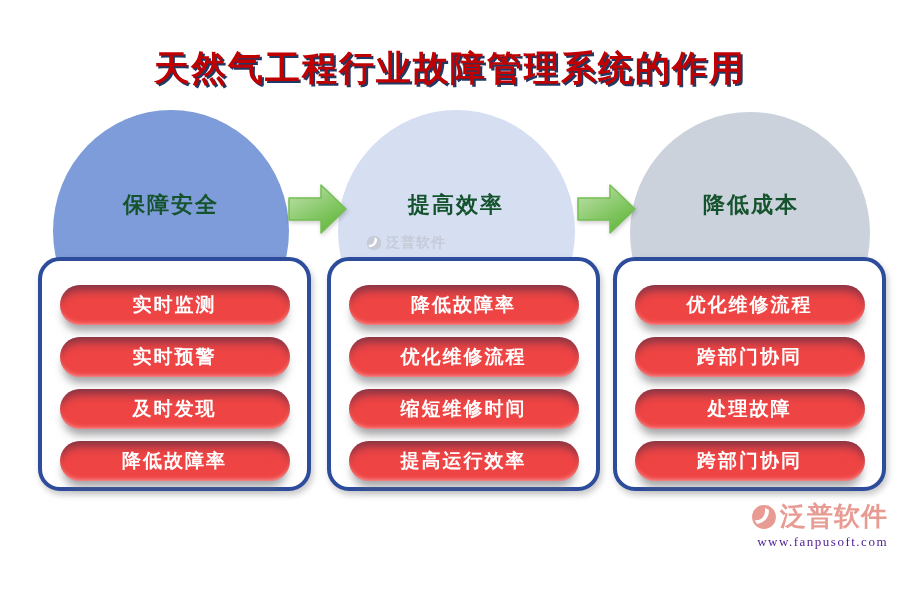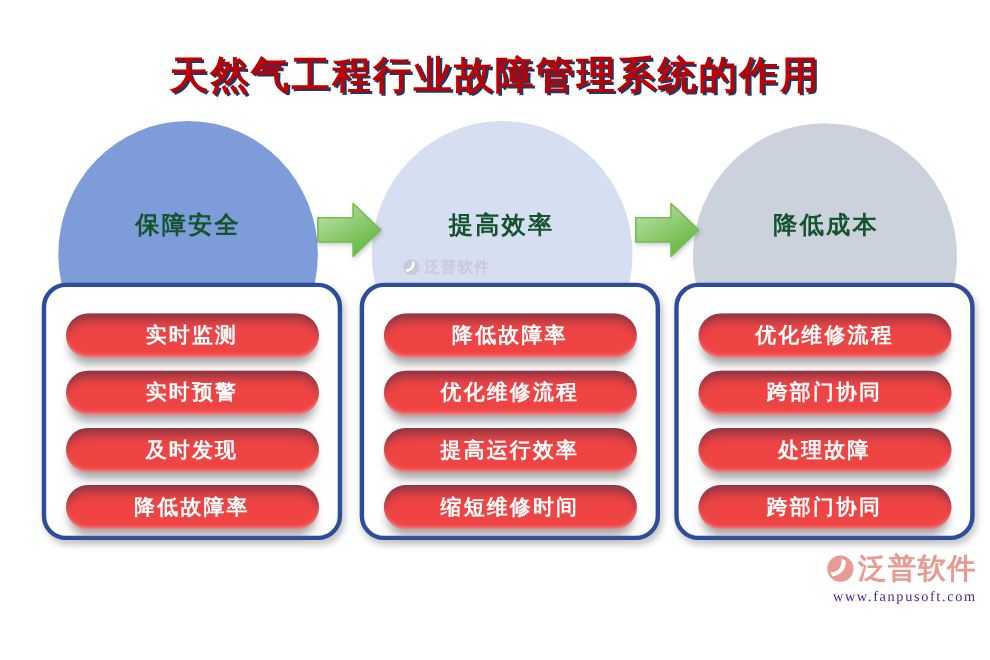--- a/index.html
+++ b/index.html
@@ -100,22 +100,22 @@
   <div class="panel panel-1">
     <div class="pill">实时监测</div>
     <div class="pill">实时预警</div>
     <div class="pill">及时发现</div>
     <div class="pill">降低故障率</div>
   </div>
 
   <div class="panel panel-2">
     <div class="pill">降低故障率</div>
     <div class="pill">优化维修流程</div>
+    <div class="pill">缩短维修时间</div>
     <div class="pill">提高运行效率</div>
-    <div class="pill">缩短维修时间</div>
   </div>
 
   <div class="panel panel-3">
     <div class="pill">优化维修流程</div>
     <div class="pill">跨部门协同</div>
     <div class="pill">处理故障</div>
     <div class="pill">跨部门协同</div>
   </div>
 
   <div class="brand">

